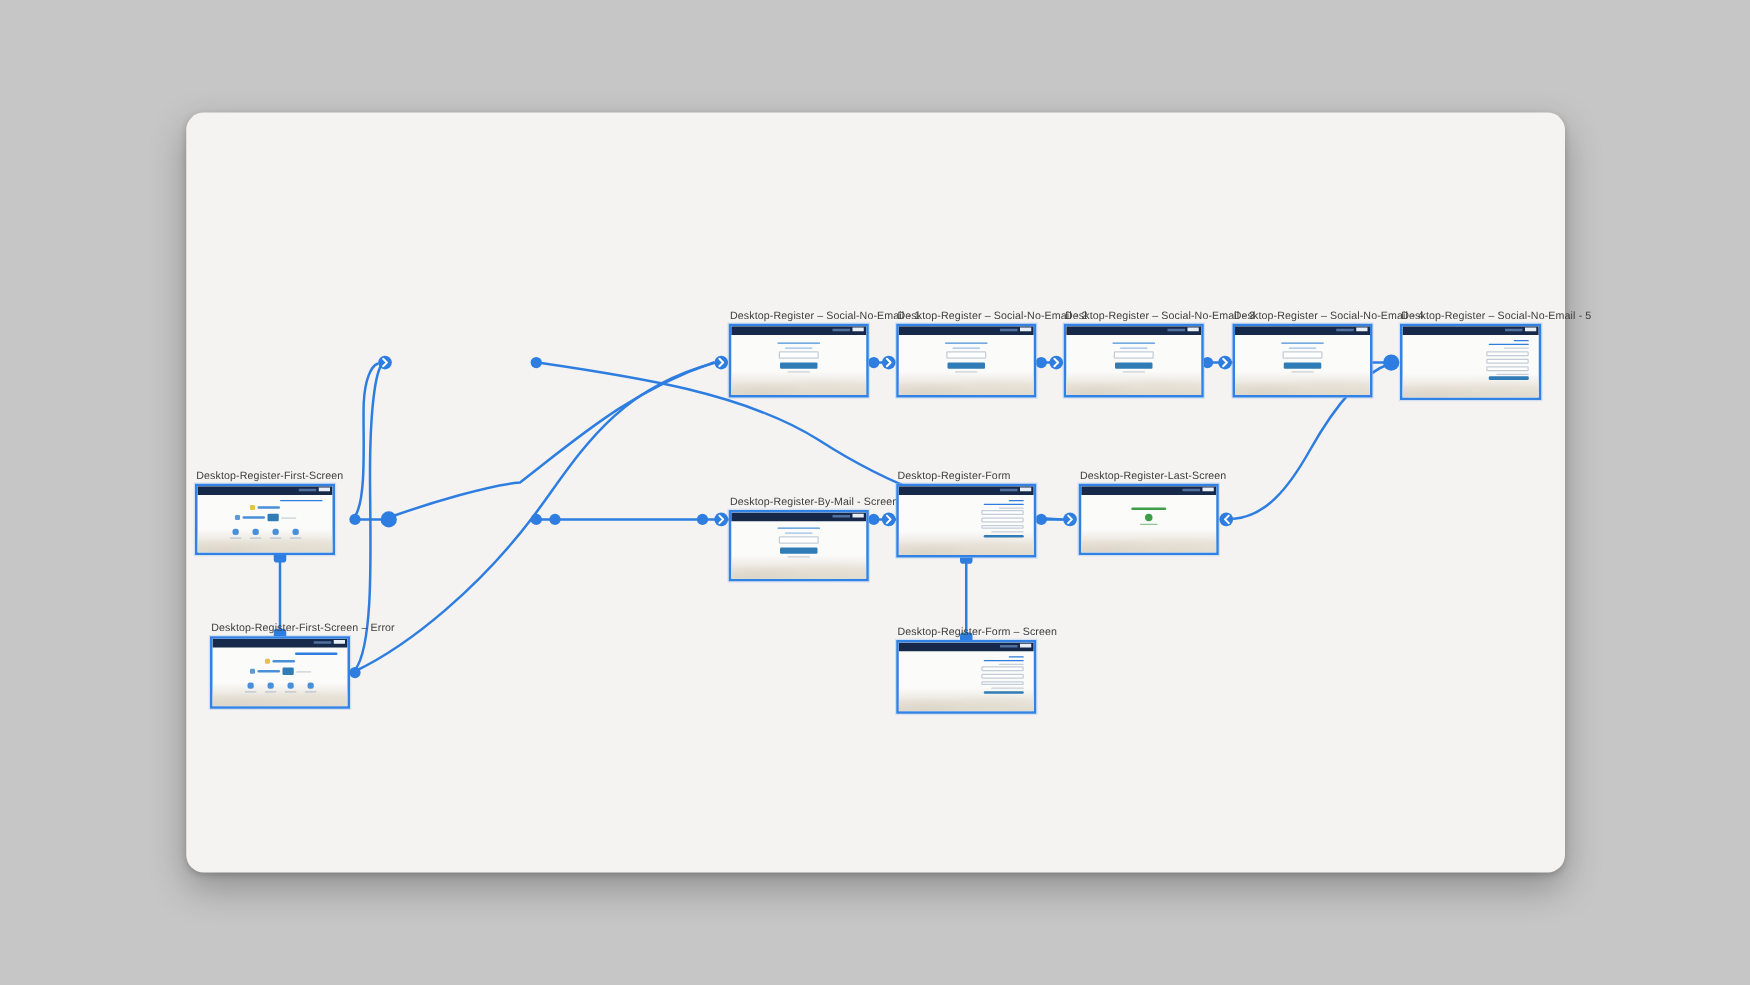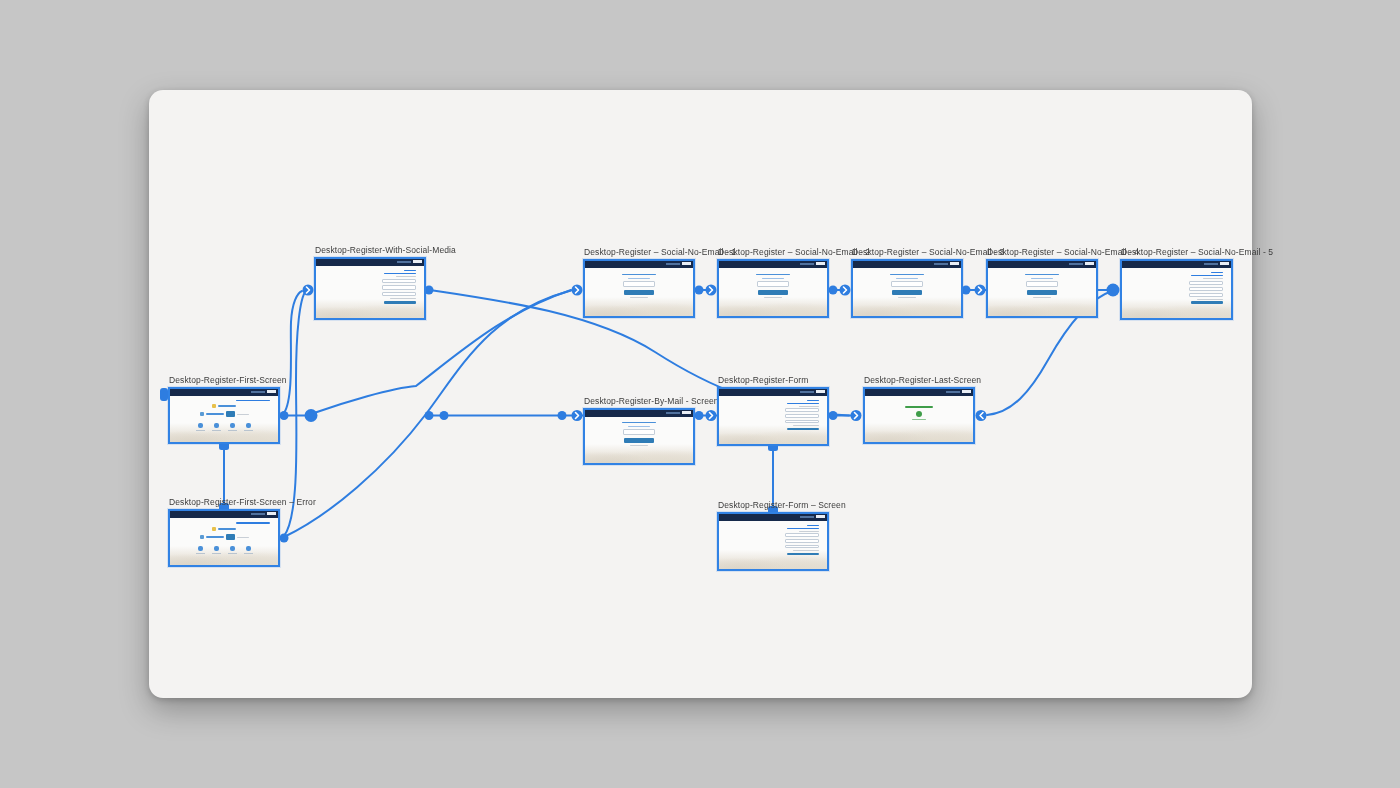--- a/index.html
+++ b/index.html
@@ -146,111 +146,94 @@
   <g>
     <rect class="handle" x="160" y="388" width="8" height="13" rx="3"></rect>
     <rect class="handle" x="219" y="441" width="10" height="9" rx="2.5"></rect>
     <rect class="handle" x="219" y="503" width="10" height="9" rx="2.5"></rect>
     <rect class="handle" x="768" y="442" width="10" height="9" rx="2.5"></rect>
     <rect class="handle" x="768" y="506" width="10" height="9" rx="2.5"></rect>
   </g>
 </svg>
 
 <div class="layer" id="screens">
-    <div class="screen" style="left: 314px; top: 257px;">
-      <div class="screen-label">Desktop-Register-With-Social-Media</div>
-      <div class="thumb" style="width: 112px; height: 63px;">
+    <div class="screen" style="left: 583px; top: 259px;">
+      <div class="screen-label">Desktop-Register – Social-No-Email - 1</div>
+      <div class="thumb" style="width: 112px; height: 59px;">
+        <div class="t-bar"></div>
+        <div class="tc tc-center">
+      <div class="ln ln-blue" style="width:34px"></div>
+      <div class="ln ln-blue-lt" style="width:22px"></div>
+      <div class="inp" style="width:30px"></div>
+      <div class="btn" style="width:30px"></div>
+      <div class="ln ln-faint" style="width:18px"></div>
+        </div>
+        <div class="t-photo"></div>
+      </div>
+    </div>
+    <div class="screen" style="left: 717px; top: 259px;">
+      <div class="screen-label">Desktop-Register – Social-No-Email - 2</div>
+      <div class="thumb" style="width: 112px; height: 59px;">
+        <div class="t-bar"></div>
+        <div class="tc tc-center">
+      <div class="ln ln-blue" style="width:34px"></div>
+      <div class="ln ln-blue-lt" style="width:22px"></div>
+      <div class="inp" style="width:30px"></div>
+      <div class="btn" style="width:30px"></div>
+      <div class="ln ln-faint" style="width:18px"></div>
+        </div>
+        <div class="t-photo"></div>
+      </div>
+    </div>
+    <div class="screen" style="left: 851px; top: 259px;">
+      <div class="screen-label">Desktop-Register – Social-No-Email - 3</div>
+      <div class="thumb" style="width: 112px; height: 59px;">
+        <div class="t-bar"></div>
+        <div class="tc tc-center">
+      <div class="ln ln-blue" style="width:34px"></div>
+      <div class="ln ln-blue-lt" style="width:22px"></div>
+      <div class="inp" style="width:30px"></div>
+      <div class="btn" style="width:30px"></div>
+      <div class="ln ln-faint" style="width:18px"></div>
+        </div>
+        <div class="t-photo"></div>
+      </div>
+    </div>
+    <div class="screen" style="left: 986px; top: 259px;">
+      <div class="screen-label">Desktop-Register – Social-No-Email - 4</div>
+      <div class="thumb" style="width: 112px; height: 59px;">
+        <div class="t-bar"></div>
+        <div class="tc tc-center">
+      <div class="ln ln-blue" style="width:34px"></div>
+      <div class="ln ln-blue-lt" style="width:22px"></div>
+      <div class="inp" style="width:30px"></div>
+      <div class="btn" style="width:30px"></div>
+      <div class="ln ln-faint" style="width:18px"></div>
+        </div>
+        <div class="t-photo"></div>
+      </div>
+    </div>
+    <div class="screen" style="left: 1120px; top: 259px;">
+      <div class="screen-label">Desktop-Register – Social-No-Email - 5</div>
+      <div class="thumb" style="width: 113px; height: 61px;">
         <div class="t-bar"></div>
         <div class="tc tc-right">
       <div class="ln ln-blue-strong" style="width:12px"></div>
       <div class="ln ln-blue-strong" style="width:32px"></div>
       <div class="ln ln-faint" style="width:20px"></div>
       <div class="inp" style="width:32px"></div>
       <div class="inp" style="width:32px"></div>
       <div class="inp" style="width:32px"></div>
       <div class="ln ln-faint" style="width:26px"></div>
       <div class="btn" style="width:32px"></div>
         </div>
         <div class="t-photo"></div>
       </div>
     </div>
-    <div class="screen" style="left: 583px; top: 259px;">
-      <div class="screen-label">Desktop-Register – Social-No-Email - 1</div>
-      <div class="thumb" style="width: 112px; height: 59px;">
-        <div class="t-bar"></div>
-        <div class="tc tc-center">
-      <div class="ln ln-blue" style="width:34px"></div>
-      <div class="ln ln-blue-lt" style="width:22px"></div>
-      <div class="inp" style="width:30px"></div>
-      <div class="btn" style="width:30px"></div>
-      <div class="ln ln-faint" style="width:18px"></div>
-        </div>
-        <div class="t-photo"></div>
-      </div>
-    </div>
-    <div class="screen" style="left: 717px; top: 259px;">
-      <div class="screen-label">Desktop-Register – Social-No-Email - 2</div>
-      <div class="thumb" style="width: 112px; height: 59px;">
-        <div class="t-bar"></div>
-        <div class="tc tc-center">
-      <div class="ln ln-blue" style="width:34px"></div>
-      <div class="ln ln-blue-lt" style="width:22px"></div>
-      <div class="inp" style="width:30px"></div>
-      <div class="btn" style="width:30px"></div>
-      <div class="ln ln-faint" style="width:18px"></div>
-        </div>
-        <div class="t-photo"></div>
-      </div>
-    </div>
-    <div class="screen" style="left: 851px; top: 259px;">
-      <div class="screen-label">Desktop-Register – Social-No-Email - 3</div>
-      <div class="thumb" style="width: 112px; height: 59px;">
-        <div class="t-bar"></div>
-        <div class="tc tc-center">
-      <div class="ln ln-blue" style="width:34px"></div>
-      <div class="ln ln-blue-lt" style="width:22px"></div>
-      <div class="inp" style="width:30px"></div>
-      <div class="btn" style="width:30px"></div>
-      <div class="ln ln-faint" style="width:18px"></div>
-        </div>
-        <div class="t-photo"></div>
-      </div>
-    </div>
-    <div class="screen" style="left: 986px; top: 259px;">
-      <div class="screen-label">Desktop-Register – Social-No-Email - 4</div>
-      <div class="thumb" style="width: 112px; height: 59px;">
-        <div class="t-bar"></div>
-        <div class="tc tc-center">
-      <div class="ln ln-blue" style="width:34px"></div>
-      <div class="ln ln-blue-lt" style="width:22px"></div>
-      <div class="inp" style="width:30px"></div>
-      <div class="btn" style="width:30px"></div>
-      <div class="ln ln-faint" style="width:18px"></div>
-        </div>
-        <div class="t-photo"></div>
-      </div>
-    </div>
-    <div class="screen" style="left: 1120px; top: 259px;">
-      <div class="screen-label">Desktop-Register – Social-No-Email - 5</div>
-      <div class="thumb" style="width: 113px; height: 61px;">
-        <div class="t-bar"></div>
-        <div class="tc tc-right">
-      <div class="ln ln-blue-strong" style="width:12px"></div>
-      <div class="ln ln-blue-strong" style="width:32px"></div>
-      <div class="ln ln-faint" style="width:20px"></div>
-      <div class="inp" style="width:32px"></div>
-      <div class="inp" style="width:32px"></div>
-      <div class="inp" style="width:32px"></div>
-      <div class="ln ln-faint" style="width:26px"></div>
-      <div class="btn" style="width:32px"></div>
-        </div>
-        <div class="t-photo"></div>
-      </div>
-    </div>
-    <div class="screen" style="left: 168px; top: 387px;">
+    <div class="screen" style="left: 156px; top: 387px;">
       <div class="screen-label">Desktop-Register-First-Screen</div>
       <div class="thumb" style="width: 112px; height: 57px;">
         <div class="t-bar"></div>
         <div class="tc tc-first">
       <div class="ln ln-blue-strong first-head"></div>
       <div class="frow">
             <i class="fic y"></i>
             <span class="ln ln-blue" style="width:18px"></span>
           </div>
       <div class="frow">

